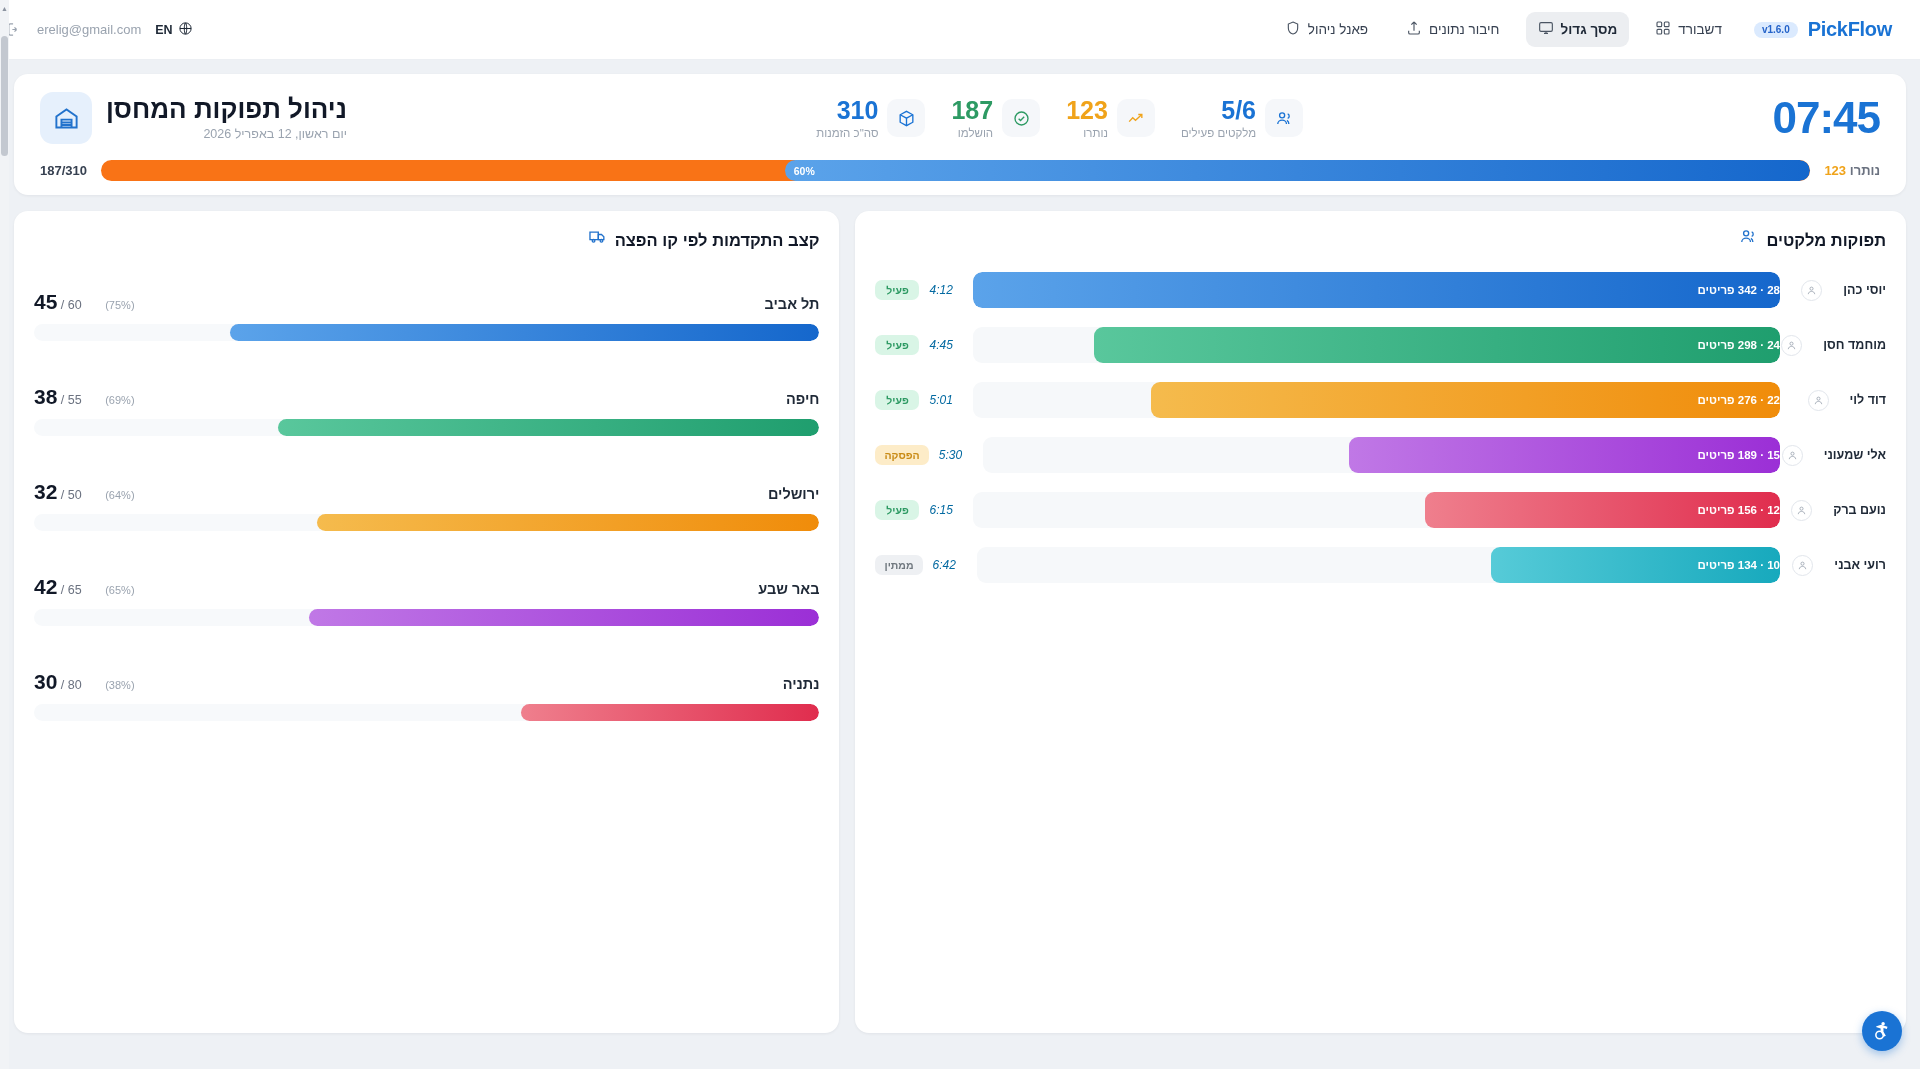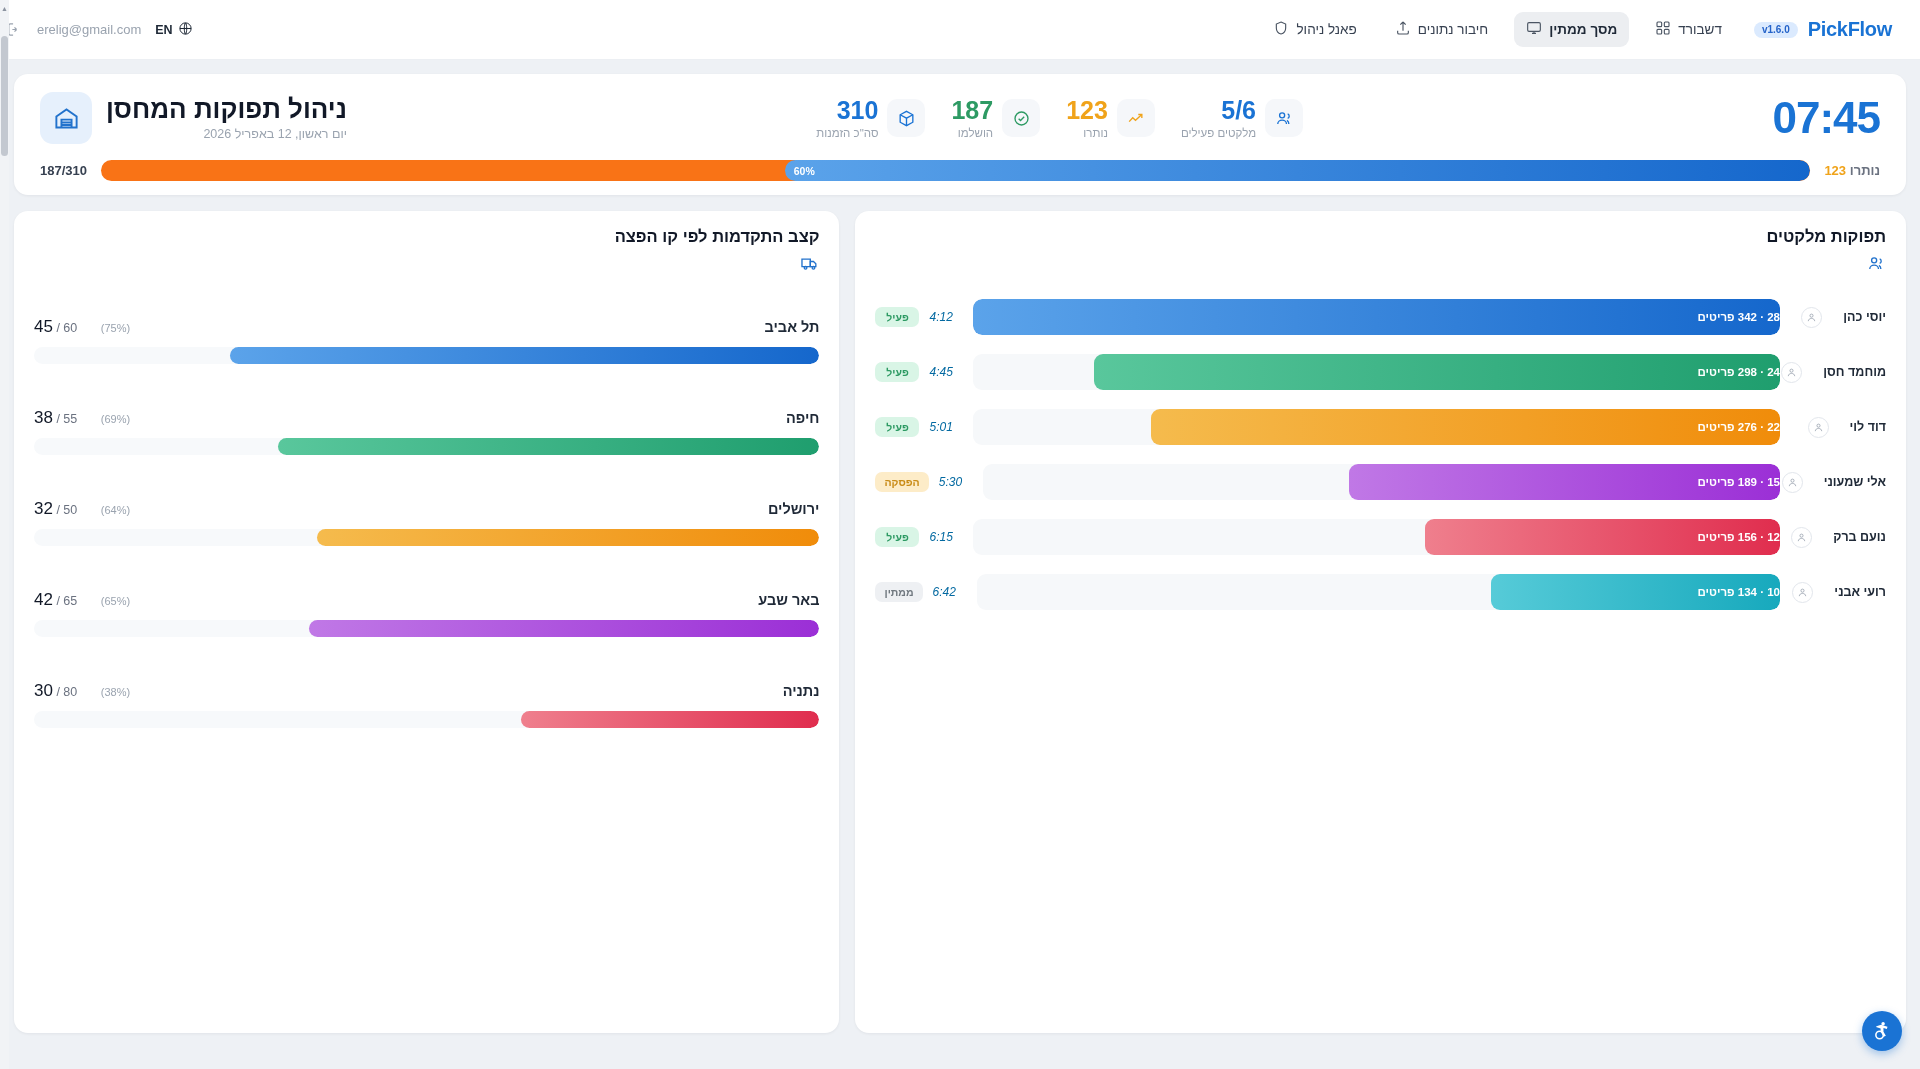--- a/index.html
+++ b/index.html
@@ -104,21 +104,21 @@
   .main {
     display: flex; gap: 16px; margin: 16px 14px 0 14px;
     height: 822px;
   }
   .panel {
     background: #ffffff; border-radius: 14px; padding: 16px 20px 18px 20px;
     box-shadow: 0 1px 3px rgba(17,24,39,.06);
   }
   .panel-right { flex: 1 1 56%; }
   .panel-left  { flex: 1 1 44%; }
-  .panel-head { display: flex; align-items: flex-start; justify-content: flex-start; gap: 8px; margin-bottom: 6px; flex-direction: column; }
+  .panel-head { display: flex; align-items: flex-end; justify-content: flex-start; gap: 8px; margin-bottom: 6px; }
   .panel-head h2 { font-size: 16.5px; font-weight: 700; color: #111827; }
   .panel-head svg { width: 19px; height: 19px; stroke: #2272cc; fill: none; stroke-width: 1.7; }
 
   
   .picker-list { margin-top: 22px; display: flex; flex-direction: column; gap: 19px; }
   .picker-row { display: flex; align-items: center; gap: 10px; }
   .pk-name { display: flex; align-items: center; gap: 21px; width: 96px; justify-content: flex-start; flex: 0 0 96px; }
   .pk-name .nm { font-size: 12.5px; font-weight: 600; color: #1f2937; white-space: nowrap; }
   .pk-avatar {
     width: 21px; height: 21px; border-radius: 50%; border: 1px solid #e2e6ec;
@@ -142,21 +142,21 @@
   .st-active { background: #d9f5e6; color: #2d9a63; }
   .st-break  { background: #fdecc8; color: #c98b16; }
   .st-wait   { background: #eef0f3; color: #70787f; }
 
   
   .line-list { margin-top: 40px; display: flex; flex-direction: column; gap: 44px; }
   .line-row { }
   .line-top { display: flex; align-items: baseline; justify-content: space-between; margin-bottom: 10px; }
   .line-name { font-size: 14.5px; font-weight: 600; color: #1f2937; }
   .line-nums { font-size: 12.5px; color: #6b7280; }
-  .line-nums b { font-size: 17px; font-weight: 400; color: #111827; }
+  .line-nums b { font-size: 21px; font-weight: 700; color: #111827; }
   .line-nums .pct { font-size: 11px; color: #9aa3af; padding-left: 20px; }
   .line-track {
     height: 17px; background: #f7f9fb; border-radius: 9px; position: relative; overflow: hidden;
   }
   .line-fill { position: absolute; top: 0; right: 0; height: 100%; border-radius: 9px; }
 
   
   .a11y {
     position: absolute; right: 18px; bottom: 18px; width: 40px; height: 40px;
     border-radius: 50%; background: #1a73d4; display: flex; align-items: center;
@@ -189,21 +189,21 @@
           <svg viewBox="0 0 24 24">
               <rect x="3" y="3" width="7" height="7" rx="1.4"></rect>
               <rect x="14" y="3" width="7" height="7" rx="1.4"></rect>
               <rect x="3" y="14" width="7" height="7" rx="1.4"></rect>
               <rect x="14" y="14" width="7" height="7" rx="1.4"></rect>
             </svg>
         </span>
       </div>
 
       <div class="nav-item active">
-        <span>מסך ממתין</span>
+        <span>מסך גדול</span>
         <span>
           <svg viewBox="0 0 24 24">
               <rect x="2.5" y="4" width="19" height="13" rx="2"></rect>
               <path d="M9 20h6M12 17v3"></path>
             </svg>
         </span>
       </div>
 
       <div class="nav-item">
         <span>חיבור נתונים</span>

